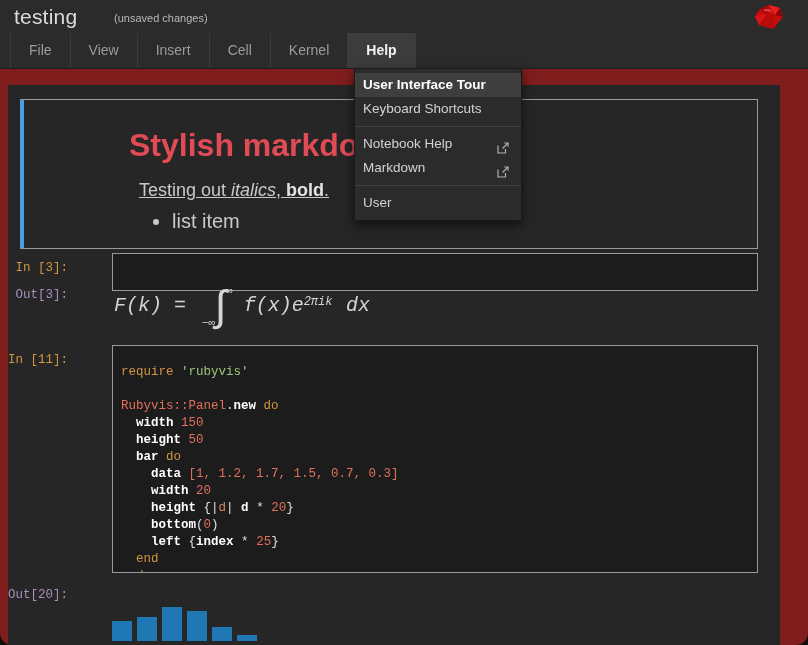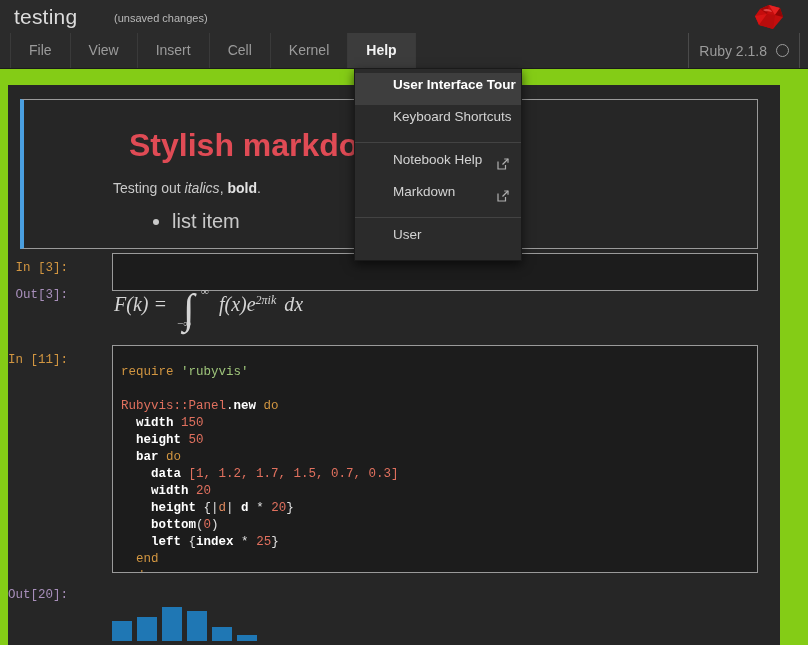--- a/index.html
+++ b/index.html
@@ -2,21 +2,21 @@
 <html><head>
 <meta charset="utf-8">
 <style>
   html, body {
     margin: 0; padding: 0;
     width: 808px; height: 645px;
     background: #0d0d0d;
     font-family: "Liberation Sans", sans-serif;
     overflow: hidden;
   }
-  #app { position: relative; width: 808px; height: 645px; background:#84cc16; }
+  #app { position: relative; width: 808px; height: 645px; background:#7f1d1d;border-radius:12px; }
 
   
   .header {
     position: absolute; left:0; top:0; width:808px; height:33px;
     background:#2b2b2b;
   }
   .nb-title {
     position:absolute; left:14px; top:5px;
     font-size:21px; color:#dcdcdc; font-weight:400; letter-spacing:0.2px;
   }
@@ -59,22 +59,22 @@
   .dropdown {
     position:absolute; left:354px; top:68px; width:166px;
     background:#2b2b2b;
     border:1px solid #1a1a1a;
     box-shadow: 0 4px 10px rgba(0,0,0,.6);
     z-index:50;
     padding:4px 0 5px 0;
   }
   .dd-item {
     position:relative;
-    height:32px; line-height:24px;
-    padding:0 10px 0 38px;
+    height:24px; line-height:24px;
+    padding:0 10px 0 8px;
     font-size:13.5px; color:#d3d3d3;
     cursor:pointer; white-space:nowrap;
   }
   .dd-item.hl { background:#3e3e3e; color:#ffffff; font-weight:bold; }
   .dd-sep { height:1px; background:#434343; margin:5px 0; }
   .ext-icon {
     position:absolute; right:12px; top:6px; width:12px; height:12px;
   }
 
   
@@ -90,22 +90,22 @@
     border:1px solid #9a9a9a;
     border-left:4px solid #4a9fe0;
     box-sizing:border-box;
   }
   .md-h1 {
     position:absolute; left:105px; top:27px;
     font-size:32px; font-weight:bold; color:#e04b55;
     white-space:nowrap;
   }
   .md-p {
-    position:absolute; left:89px; top:80px;
-    font-size:14px; color:#c9c9c9;
+    position:absolute; left:115px; top:80px;
+    font-size:18px; color:#c9c9c9;text-decoration:underline;
   }
   .md-p i { font-style:italic; }
   .md-p b { font-weight:bold; color:#e2e2e2; }
   .md-ul {
     position:absolute; left:130px; top:110px;
     font-size:20px; color:#c9c9c9;
   }
   .md-ul li { list-style: disc; margin-left:18px; }
   .md-ul ul { margin:0; padding:0; }
 
@@ -187,24 +187,20 @@
 
   <div class="menubar">
     <div class="menu-items">
       <div class="menu-item">File</div>
       <div class="menu-item">View</div>
       <div class="menu-item">Insert</div>
       <div class="menu-item">Cell</div>
       <div class="menu-item">Kernel</div>
       <div class="menu-item active">Help</div>
     </div>
-    <div class="kernel-area">
-      <span class="kernel-name">Ruby 2.1.8</span>
-      <span class="kernel-ind"></span>
-    </div>
   </div>
 
   <div class="dropdown">
     <div class="dd-item hl">User Interface Tour</div>
     <div class="dd-item">Keyboard Shortcuts</div>
     <div class="dd-sep"></div>
     <div class="dd-item">
       <span>Notebook Help</span>
       <span class="ext-icon">
         <svg width="12" height="12" viewBox="0 0 12 12">
@@ -241,21 +237,21 @@
           </ul>
       </div>
     </div>
 
     <div class="prompt-in" style="left:0px; top:176px;">In [3]:</div>
     <div class="code-input" style="left:104px; top:168px; width:646px; height:28px;">
       <span class="c-const">IRuby</span><span class="c-plain">.</span><span class="c-meth">math</span><span class="c-punc">(</span><span class="c-punc">'</span><span class="c-str">F(k) = \int_{-\infty}^{\infty} f(x) e^{2\pi i k} dx</span><span class="c-punc">'</span><span class="c-punc">)</span>
     </div>
 
     <div class="prompt-out" style="left:0px; top:203px;">Out[3]:</div>
-    <div class="latex-out" style="left:106px; top:200px;">
+    <div class="latex-out" style="left:106px; top:200px;font-family:Liberation Mono, monospace;">
       <span class="fn">F(k) =</span>
       <span style="position:relative; display:inline-block; width:48px; height:44px; vertical-align:middle;">
         <span class="intsym" style="position:absolute; left:12px; top:8px;">∫</span>
         <span class="lim-top" style="left:30px; top:0px;">∞</span>
         <span class="lim-bot" style="left:6px; top:32px;">−∞</span>
       </span><span class="fn">f(x)e</span><span class="sup">2πik</span>
       <span class="fn" style="margin-left:4px;">dx</span>
     </div>
 
     <div class="prompt-in" style="left:0px; top:268px;">In [11]:</div>

